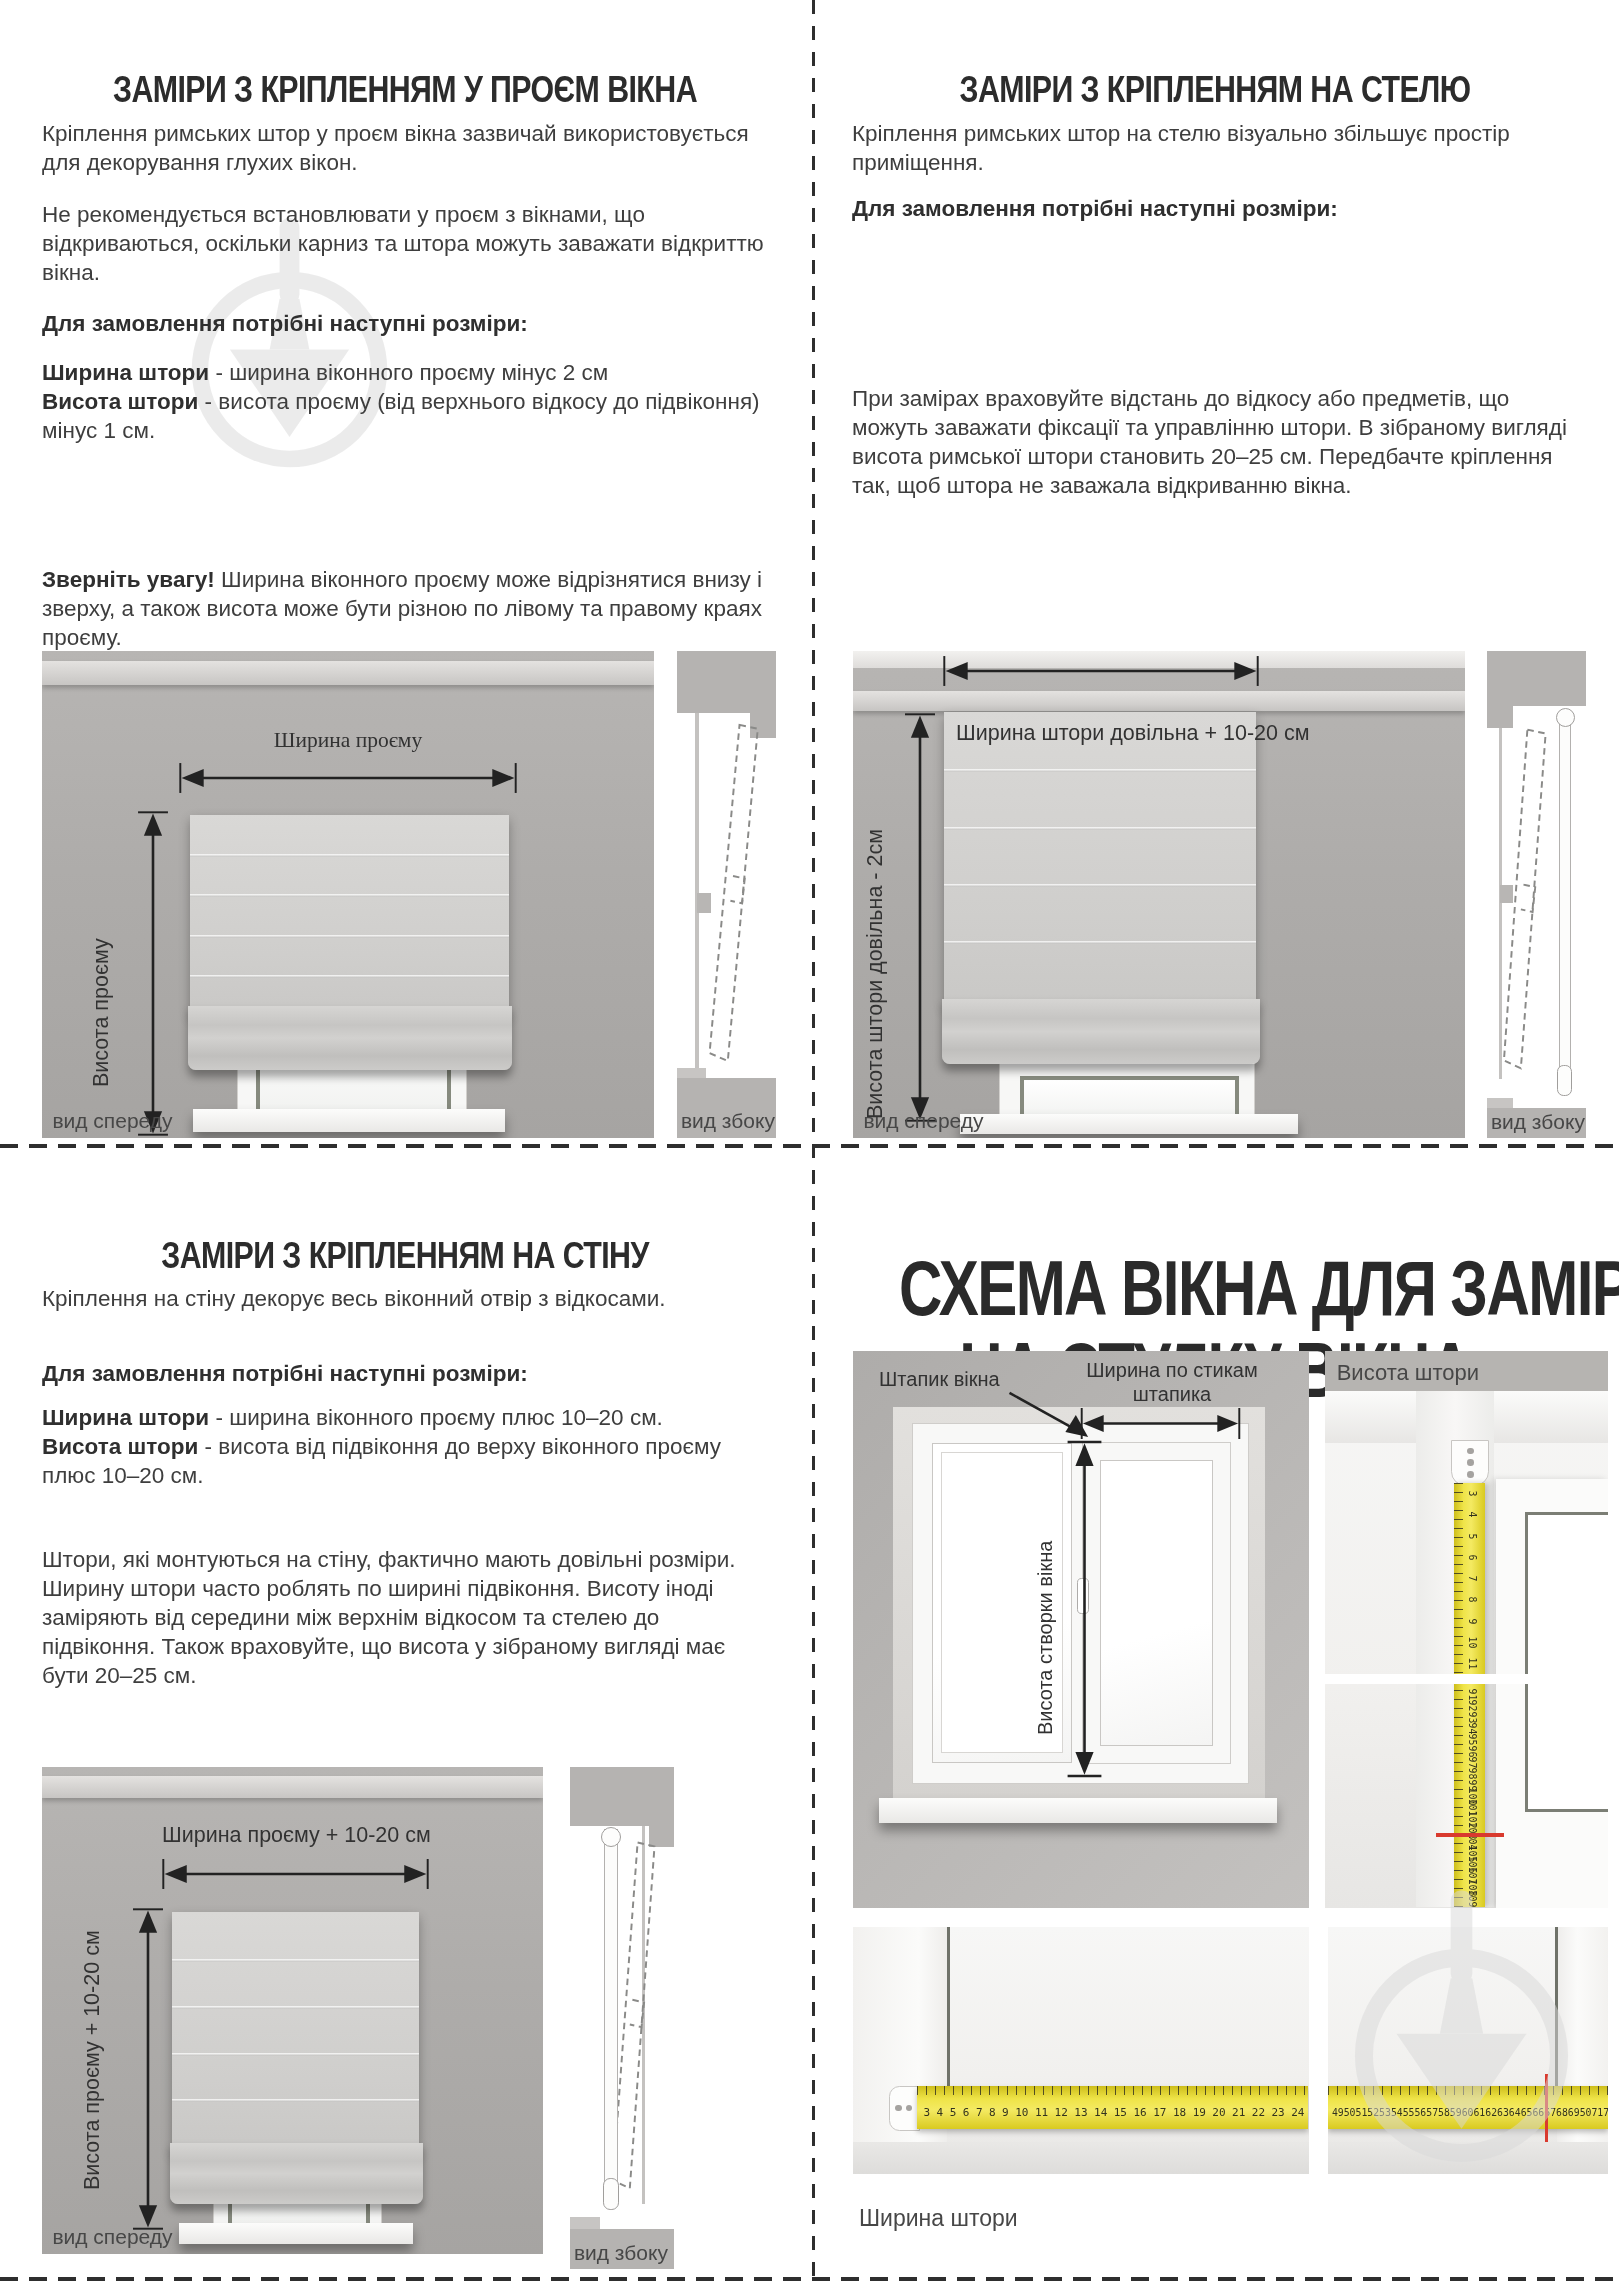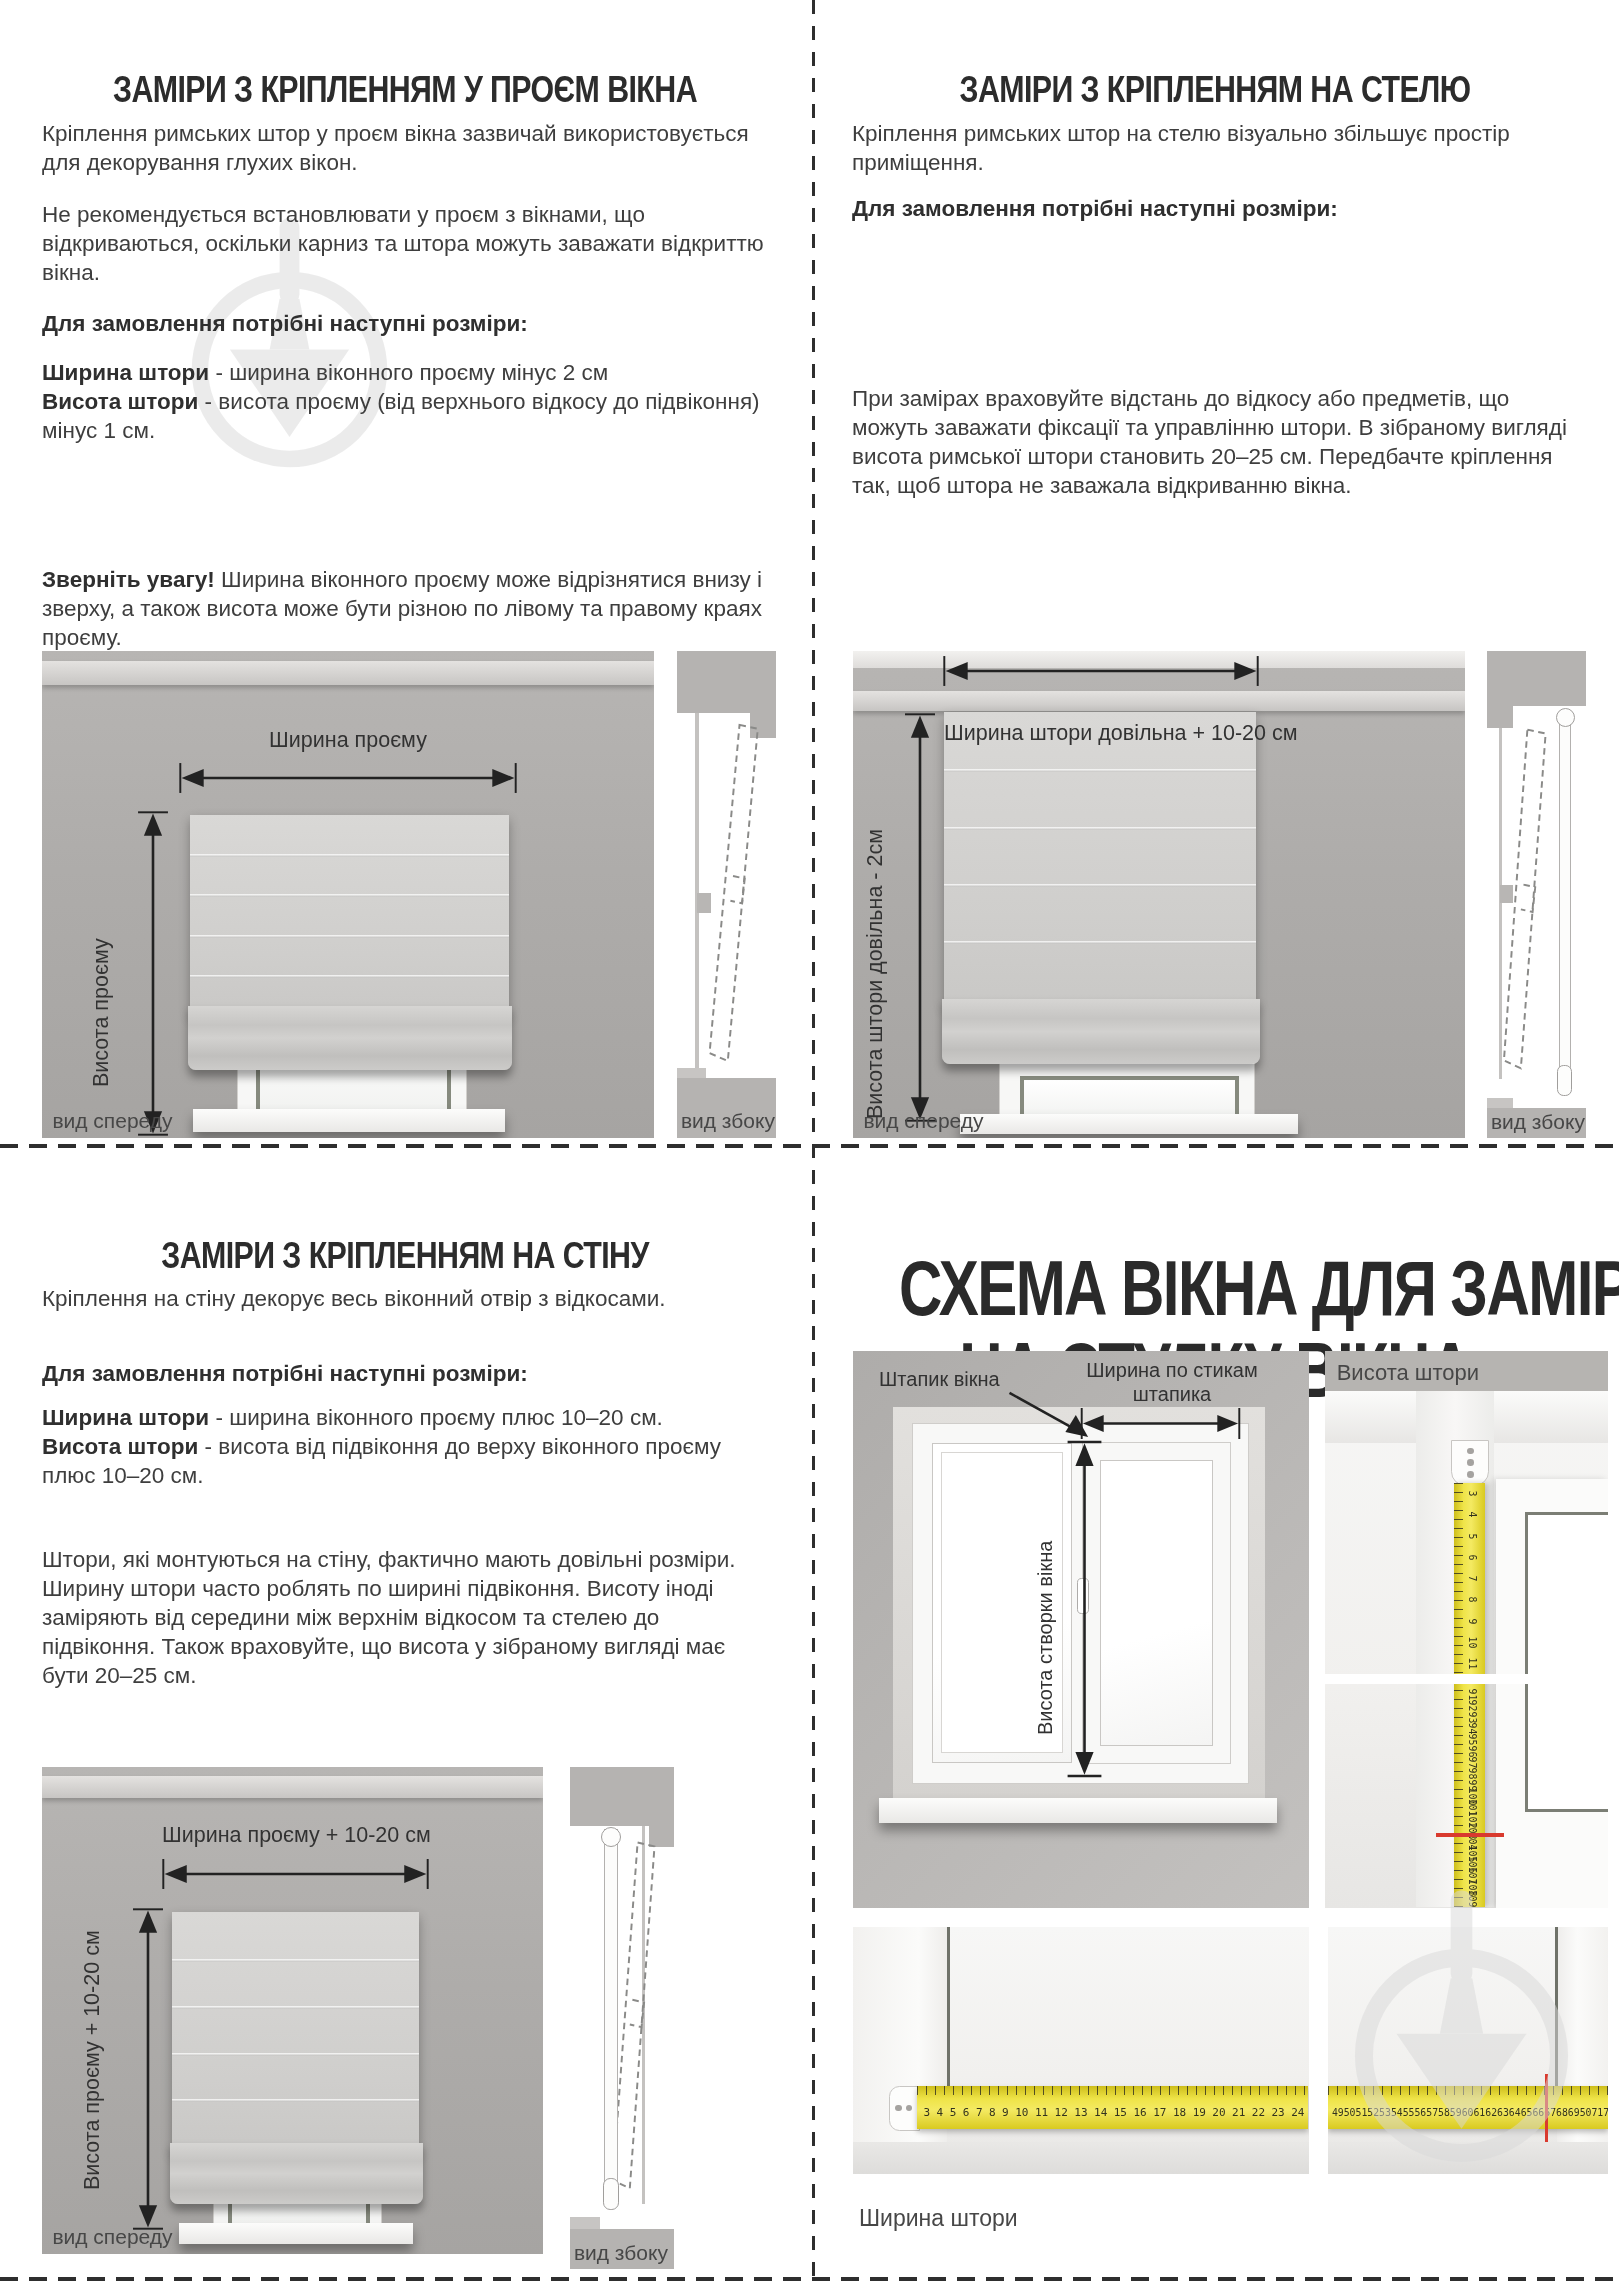--- a/index.html
+++ b/index.html
@@ -91,21 +91,21 @@
     <h2 class="abs qtitle" style="top:38px;">ЗАМІРИ З КРІПЛЕННЯМ У ПРОЄМ ВІКНА</h2>
 
     <p class="abs body-text" style="top:96px;">Кріплення римських штор у проєм вікна зазвичай використовується для декорування глухих вікон.</p>
     <p class="abs body-text" style="top:177px;">Не рекомендується встановлювати у проєм з вікнами, що відкриваються, оскільки карниз та штора можуть заважати відкриттю вікна.</p>
     <p class="abs body-text b" style="top:286px;">Для замовлення потрібні наступні розміри:</p>
     <p class="abs body-text" style="top:335px;"><span class="b">Ширина штори</span><span> - ширина віконного проєму мінус 2 см</span><br><span class="b">Висота штори</span><span> - висота проєму (від верхнього відкосу до підвіконня) мінус 1 см.</span></p>
     <p class="abs body-text" style="top:542px;"><span class="b">Зверніть увагу!</span><span> Ширина віконного проєму може відрізнятися внизу і зверху, а також висота може бути різною по лівому та правому краях проєму.</span></p>
 
     <div class="abs photo" style="left:42px;top:651px;width:612px;height:487px;">
       <div class="abs molding" style="top:10.4px;height:23.4px;"></div>
-      <div class="abs mlabel" style="left:137px;top:77px;width:338px;">Ширина проєму</div>
+      <div class="abs mlabel" style="left:137px;top:77px;width:338px;font-family:Liberation Serif, serif;">Ширина проєму</div>
       <svg class="abs" style="left:137px;top:112px;" width="338" height="30" viewBox="0 0 520 46">
         <line x1="2" y1="0" x2="2" y2="46" stroke="#222" stroke-width="3"></line>
         <line x1="518" y1="0" x2="518" y2="46" stroke="#222" stroke-width="3"></line>
         <line x1="14" y1="23" x2="506" y2="23" stroke="#222" stroke-width="4"></line>
         <path d="M4,23 L38,9 L38,37 Z" fill="#222"></path>
           <path d="M516,23 L482,9 L482,37 Z" fill="#222"></path>
       </svg>
       <div class="abs win" style="left:195px;top:363px;width:228px;height:99px;">
         <div class="winopen" style="left:18px;top:17px;width:187px;height:82px;"></div>
       </div>
@@ -163,21 +163,21 @@
       <div class="abs win" style="left:146px;top:410px;width:254px;height:57px;">
         <div class="winopen" style="left:19.5px;top:14.3px;width:211px;height:43px;"></div>
       </div>
       <div class="abs blind" style="left:91px;top:61px;width:312px;height:294px;">
         <div class="abs fold" style="top:57px;"></div>
         <div class="abs fold" style="top:115px;"></div>
         <div class="abs fold" style="top:172px;"></div>
         <div class="abs fold" style="top:229px;"></div>
       </div>
       <div class="abs stack" style="left:89px;top:348px;width:318px;height:65px;"></div>
-      <div class="abs mlabel" style="left:91px;top:70px;width:292px;">Ширина штори довільна + 10-20 см</div>
+      <div class="abs mlabel" style="left:103px;top:70px;width:292px;">Ширина штори довільна + 10-20 см</div>
       <div class="abs sill" style="left:107px;top:463px;width:338px;height:19.5px;"></div>
       <svg class="abs" style="left:52px;top:62px;" width="30" height="409" viewBox="0 0 46 628">
         <line x1="0" y1="2" x2="46" y2="2" stroke="#222" stroke-width="3"></line>
         <line x1="0" y1="626" x2="46" y2="626" stroke="#222" stroke-width="3"></line>
         <line x1="23" y1="14" x2="23" y2="614" stroke="#222" stroke-width="4"></line>
         <path d="M23,4 L9,38 L37,38 Z" fill="#222"></path>
           <path d="M23,624 L9,590 L37,590 Z" fill="#222"></path>
       </svg>
       <div class="abs vlabel" style="left:10.4px;top:195px;height:273px;">Висота штори довільна - 2см</div>
       <div class="abs viewlabel" style="left:10.4px;bottom:5.2px;">вид спереду</div>

